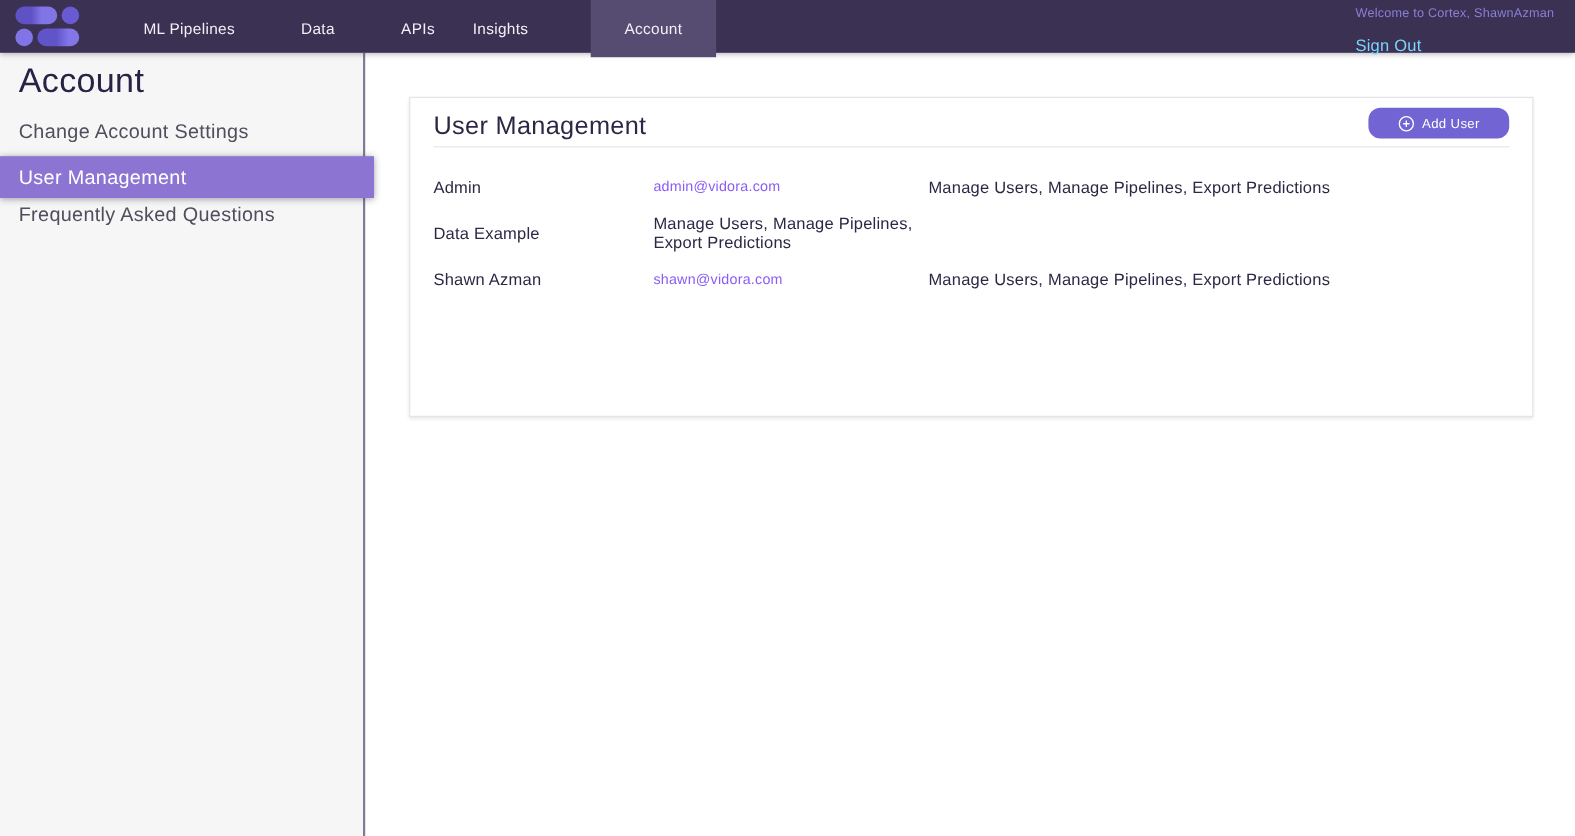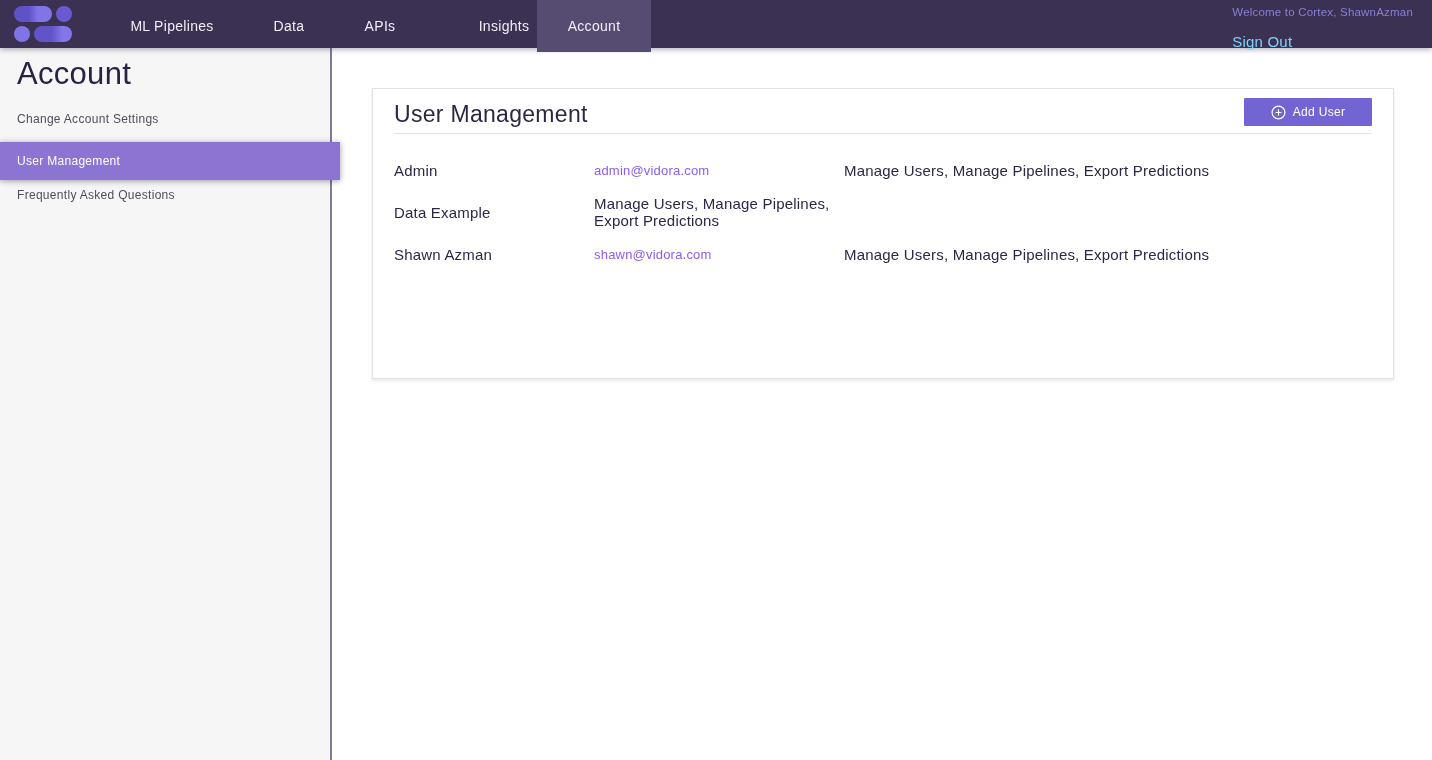--- a/index.html
+++ b/index.html
@@ -38,42 +38,42 @@
   }
   .nav-item {
     position:absolute; top:0; height:52px;
     display:flex; align-items:center; justify-content:center;
     color:#f1eff7; font-size:14px; letter-spacing:0.3px;
     cursor:pointer; white-space:nowrap;
   }
   .nav-item-0 { left:121px; width:102px; }
   .nav-item-1 { left:254px; width:70px; }
   .nav-item-2 { left:345px; width:70px; }
-  .nav-item-3 { left:464px; width:80px; }
+  .nav-item-3 { left:415px; width:80px; }
   .nav-item-4 { left:537px; width:114px; }
   .nav-item.active { background:#564c72; }
 
   .nav-right { position:absolute; right:19px; top:5px; text-align:left; }
   .welcome { color:#8b7fd6; font-size:11.5px; line-height:15px; letter-spacing:0.2px; }
   .signout { display:inline-block; color:#7dd3fc; font-size:15px; line-height:17px; margin-top:13px; cursor:pointer; text-decoration:none; letter-spacing:0.2px; }
 
   
   .sidebar {
     position:absolute; left:0; top:48px; bottom:0; width:332px;
     background:#f6f6f6;
     border-right:2px solid #7f7b97;
     z-index:5;
   }
   .side-title {
     position:absolute; left:17px; top:8px;
     font-size:31px; font-weight:400; color:#282345; letter-spacing:0.3px;
   }
   .side-item {
     position:absolute; left:0; width:100%;
-    font-size:12px; color:#4f4e5c; letter-spacing:0.3px;
+    font-size:18px; color:#4f4e5c; letter-spacing:0.3px;
     padding-left:17px; cursor:pointer; line-height:16px;
   }
   .side-item-0 { top:63px; }
   .side-item-1 { top:139px; }
   .side-item-2 { top:139px; }
   .side-item.active {
     top:94px; width:340px; height:38px; line-height:38px;
     background:#8b74d2; color:#ffffff;
     box-shadow:0 1px 6px rgba(45,38,70,0.45);
     z-index:6;
@@ -88,21 +88,21 @@
     box-shadow:0 2px 3px rgba(40,38,60,0.10);
   }
   .card-head { position:relative; padding:12px 21px 0 21px; height:44px; }
   .card-title { font-size:23px; font-weight:400; color:#2b2845; letter-spacing:0.3px; }
   .add-user {
     position:absolute; right:21px; top:9px;
     width:128px; height:28px;
     background:#7264d2; color:#ffffff;
     border:none; font-family:inherit; font-size:12px; letter-spacing:0.3px;
     display:flex; align-items:center; justify-content:center; gap:7px;
-    cursor:pointer; border-radius:1px;
+    cursor:pointer; border-radius:11px;
   }
   .add-user svg { display:block; }
   .card-rule { border:none; border-top:1px solid #e4e4e8; margin:0 21px; }
 
   .table { padding:0 21px; }
   .thead, .trow {
     display:grid;
     grid-template-columns:200px 250px 1fr;
     align-items:center;
   }

